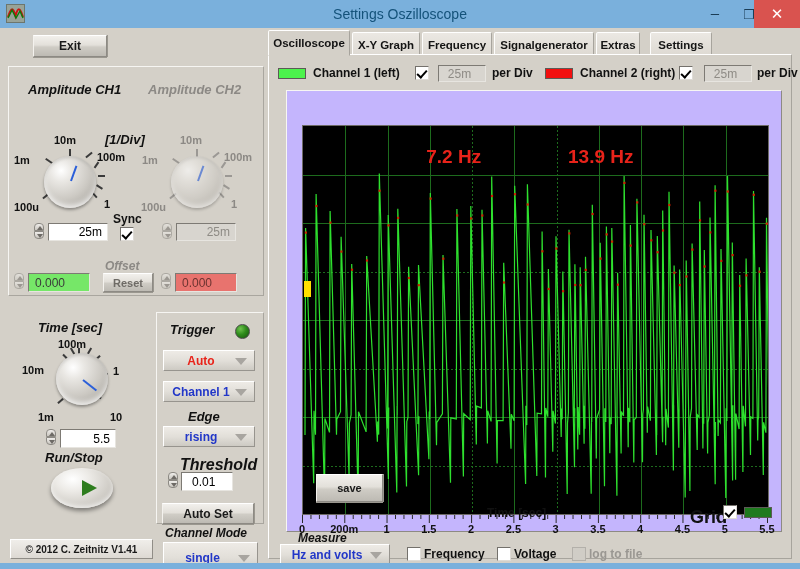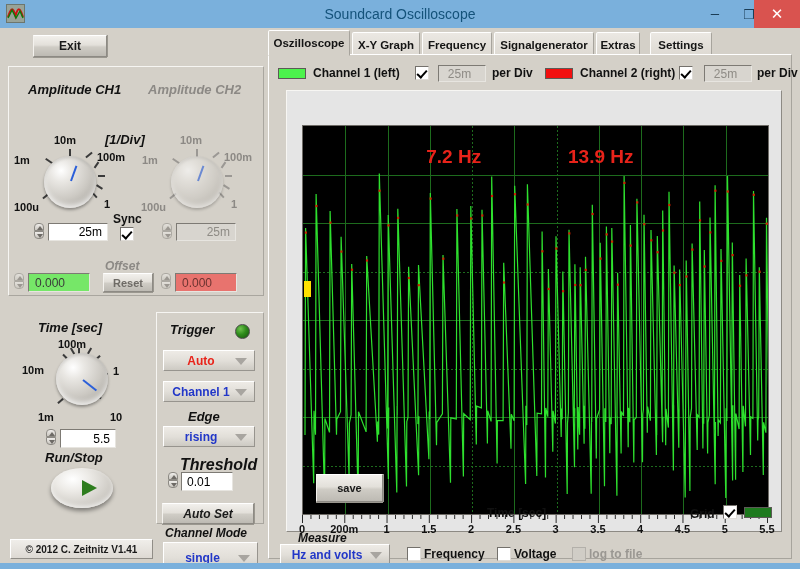--- a/index.html
+++ b/index.html
@@ -136,21 +136,21 @@
   .knob-lbl {
     position:absolute; font-size:11px; font-weight:bold; color:#111; white-space:nowrap;
   }
   .knob-lbl.dim { color:#8c8985; }
   .tick { position:absolute; background:#3a3a3a; }
   .tick.dim { background:#9b9894; }
 
   
   .graph-outer {
     position:absolute;
-    background:#e5e5e5;
+    background:#c4b5fd;
     border:1px solid #f7f6f3;
     border-right-color:#8d8a84; border-bottom-color:#8d8a84;
   }
   .graph-inner {
     position:absolute;
     background:#000;
     border:1px solid #6d6a65;
   }
   .axis-num {
     position:absolute; font-size:11px; font-weight:bold; color:#111;
@@ -218,21 +218,21 @@
 <div id="app">
 
   <div class="titlebar">
     <div class="tb-icon">
       <svg width="17" height="17" viewBox="0 0 17 17">
         <rect width="17" height="17" fill="#98a398"></rect>
         <path d="M1 12 C4 2, 6 2, 8.5 11 C11 2, 13 2, 16 12" stroke="#cc1111" stroke-width="2" fill="none"></path>
         <path d="M1 13 L5 5 L9 13 L13 6 L16 13" stroke="#0a7d0a" stroke-width="1.4" fill="none"></path>
       </svg>
     </div>
-    <div class="tb-title">Soundcard Oscilloscope</div>
+    <div class="tb-title">Settings Oszilloscope</div>
     <div class="tb-btn tb-min">
       <div class="tb-glyph">–</div>
     </div>
     <div class="tb-btn tb-max">
       <div class="tb-glyph">❒</div>
     </div>
     <div class="tb-btn tb-close">
       <div class="tb-glyph">✕</div>
     </div>
   </div>
@@ -364,34 +364,34 @@
     <div class="grp-title" style="left:188px;top:381px;">Edge</div>
     <div class="lv-combo" style="position:absolute;left:163px;top:398px;width:92px;height:21px;">
       <span style="margin-right:16px;color:#2237c8;">rising</span>
       <span class="arrow"></span>
     </div>
     <div class="grp-title" style="left:180px;top:428px;font-size:16px;">Threshold</div>
     <div style="position:absolute;left:167px;top:444px;width:12px;height:17px;" class="lv-spin">
         <div class="up"></div>
         <div class="dn"></div>
       </div>
-    <div class="lv-num" style="position:absolute;left:181px;top:444px;width:52px;height:19px;justify-content:flex-start;padding-left:5px;">0.01</div>
-    <div class="lv-btn" style="position:absolute;left:162px;top:475px;width:92px;height:21px;font-style:italic;">
+    <div class="lv-num" style="position:absolute;left:181px;top:444px;width:52px;height:19px;justify-content:flex-start;padding-left:10px;">0.01</div>
+    <div class="lv-btn" style="position:absolute;left:162px;top:475px;width:92px;height:21px;">
       <span>Auto Set</span>
     </div>
 
     <div class="grp-title" style="left:165px;top:498px;font-size:12px;">Channel Mode</div>
     <div class="lv-combo" style="position:absolute;left:163px;top:514px;width:95px;height:31px;">
       <span style="margin-right:16px;color:#2237c8;">single</span>
       <span class="arrow"></span>
     </div>
 
     <div style="position:absolute;left:268px;top:2px;width:524px;height:26px;">
       <div class="tab active" style="left:0;width:82px;top:0;">
-        <span>Oszilloscope</span>
+        <span>Oscilloscope</span>
         </div>
       <div class="tab" style="left:84px;width:68px;top:2px;height:24px;">
         <span>X-Y Graph</span>
         </div>
       <div class="tab" style="left:154px;width:70px;top:2px;height:24px;">
         <span>Frequency</span>
         </div>
       <div class="tab" style="left:226px;width:100px;top:2px;height:24px;">
         <span>Signalgenerator</span>
         </div>
@@ -583,21 +583,21 @@
           <div class="axis-num" style="left: 253.636px;">3</div>
           <div class="axis-num" style="left: 295.909px;">3.5</div>
           <div class="axis-num" style="left: 338.182px;">4</div>
           <div class="axis-num" style="left: 380.455px;">4.5</div>
           <div class="axis-num" style="left: 422.727px;">5</div>
           <div class="axis-num" style="left: 465px;">5.5</div>
         </div>
 
       <div class="lbl" style="left:200px;top:415px;font-size:12px;">Time [sec]</div>
 
-      <div class="lbl" style="left:403px;top:416px;font-size:12px;">Grid</div>
+      <div class="lbl" style="left:403px;top:416px;font-size:18px;">Grid</div>
       <div class="lv-check on" style="position:absolute;left:436px;top:414px;"></div>
       <div class="colorbar" style="left:457px;top:416px;width:28px;height:11px;background:#1e7a1e;"></div>
     </div>
 
     <div class="grp-title" style="left:298px;top:503px;font-size:12px;">Measure</div>
     <div class="lv-combo" style="position:absolute;left:280px;top:516px;width:110px;height:21px;text-align:right;">
       <span style="margin-right:16px;color:#2237c8;">Hz and volts</span>
       <span class="arrow"></span>
     </div>
     <div class="lv-check" style="position:absolute;left:407px;top:519px;"></div>

